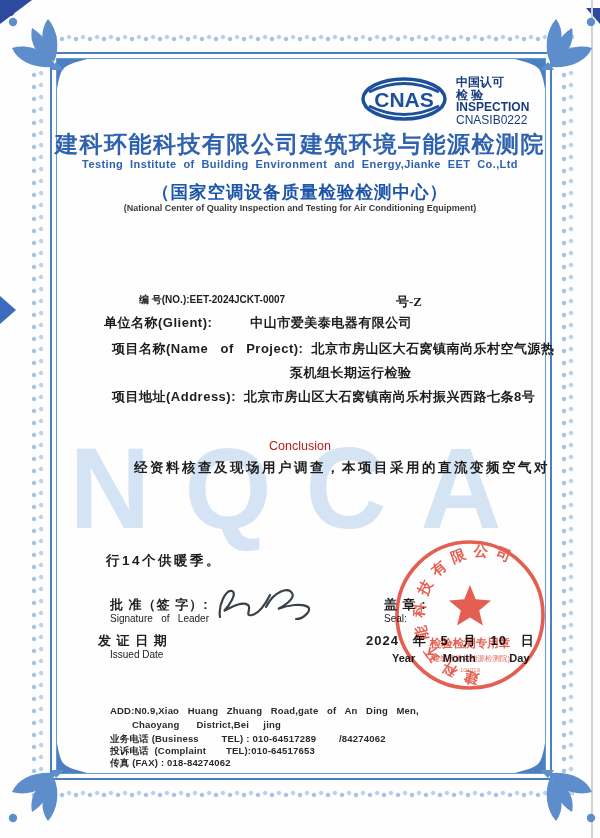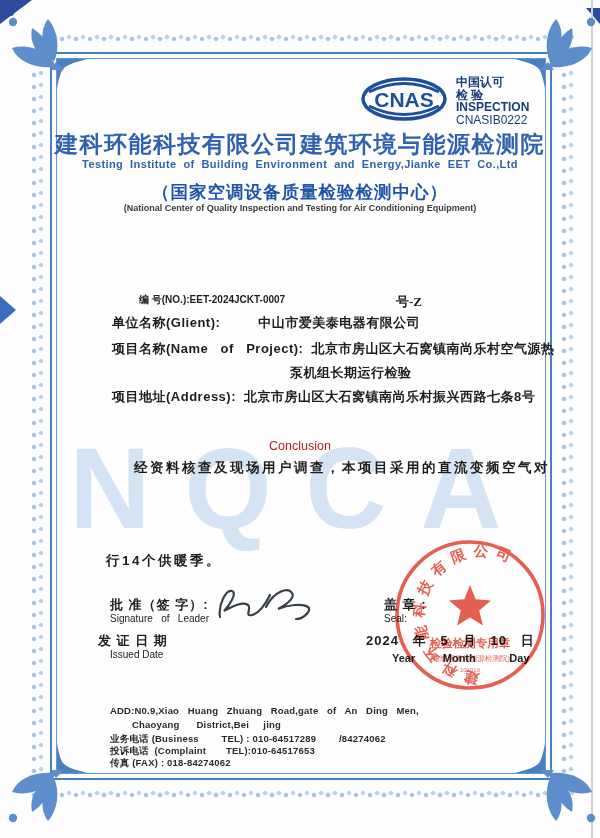--- a/index.html
+++ b/index.html
@@ -160,21 +160,21 @@
 
   <div class="abs ctr org-cn blue">建科环能科技有限公司建筑环境与能源检测院</div>
   <div class="abs ctr org-en blue pre">Testing  Institute  of  Building  Environment  and  Energy,Jianke  EET  Co.,Ltd</div>
   <div class="abs ctr center-cn">（国家空调设备质量检验检测中心）</div>
   <div class="abs ctr center-en">(National Center of Quality  Inspection and Testing for Air Conditioning  Equipment)</div>
 
 
   <div class="abs no-line pre">编 号(NO.):EET-2024JCKT-0007</div>
   <div class="abs no-suffix">号-Z</div>
 
-  <div class="abs field pre" style="left:112px;top:314px"><span>单位名称(Glient):</span><span style="display:inline-block;width:38px"></span><span>中山市爱美泰电器有限公司</span></div>
+  <div class="abs field pre" style="left:104px;top:314px"><span>单位名称(Glient):</span><span style="display:inline-block;width:38px"></span><span>中山市爱美泰电器有限公司</span></div>
   <div class="abs field pre" style="left:112px;top:340px"><span>项目名称(Name   of   Project):</span><span style="display:inline-block;width:8px"></span><span>北京市房山区大石窝镇南尚乐村空气源热</span></div>
   <div class="abs field pre" style="left:290px;top:364px">泵机组长期运行检验</div>
   <div class="abs field pre" style="left:112px;top:388px"><span>项目地址(Address):</span><span style="display:inline-block;width:8px"></span><span>北京市房山区大石窝镇南尚乐村振兴西路七条8号</span></div>
 
   <div class="abs ctr h-concl-en">Conclusion</div>
   <div class="abs para pre" style="top:459px;text-indent:28px">经资料核查及现场用户调查，本项目采用的直流变频空气对</div>
   <div class="abs para pre" style="top:552px">行14个供暖季。</div>
 
   <div class="abs label-bold" style="left:110px;top:596px">批 准（签 字）:</div>
   <div class="abs small-en pre" style="left:110px;top:613px">Signature   of   Leader</div>

